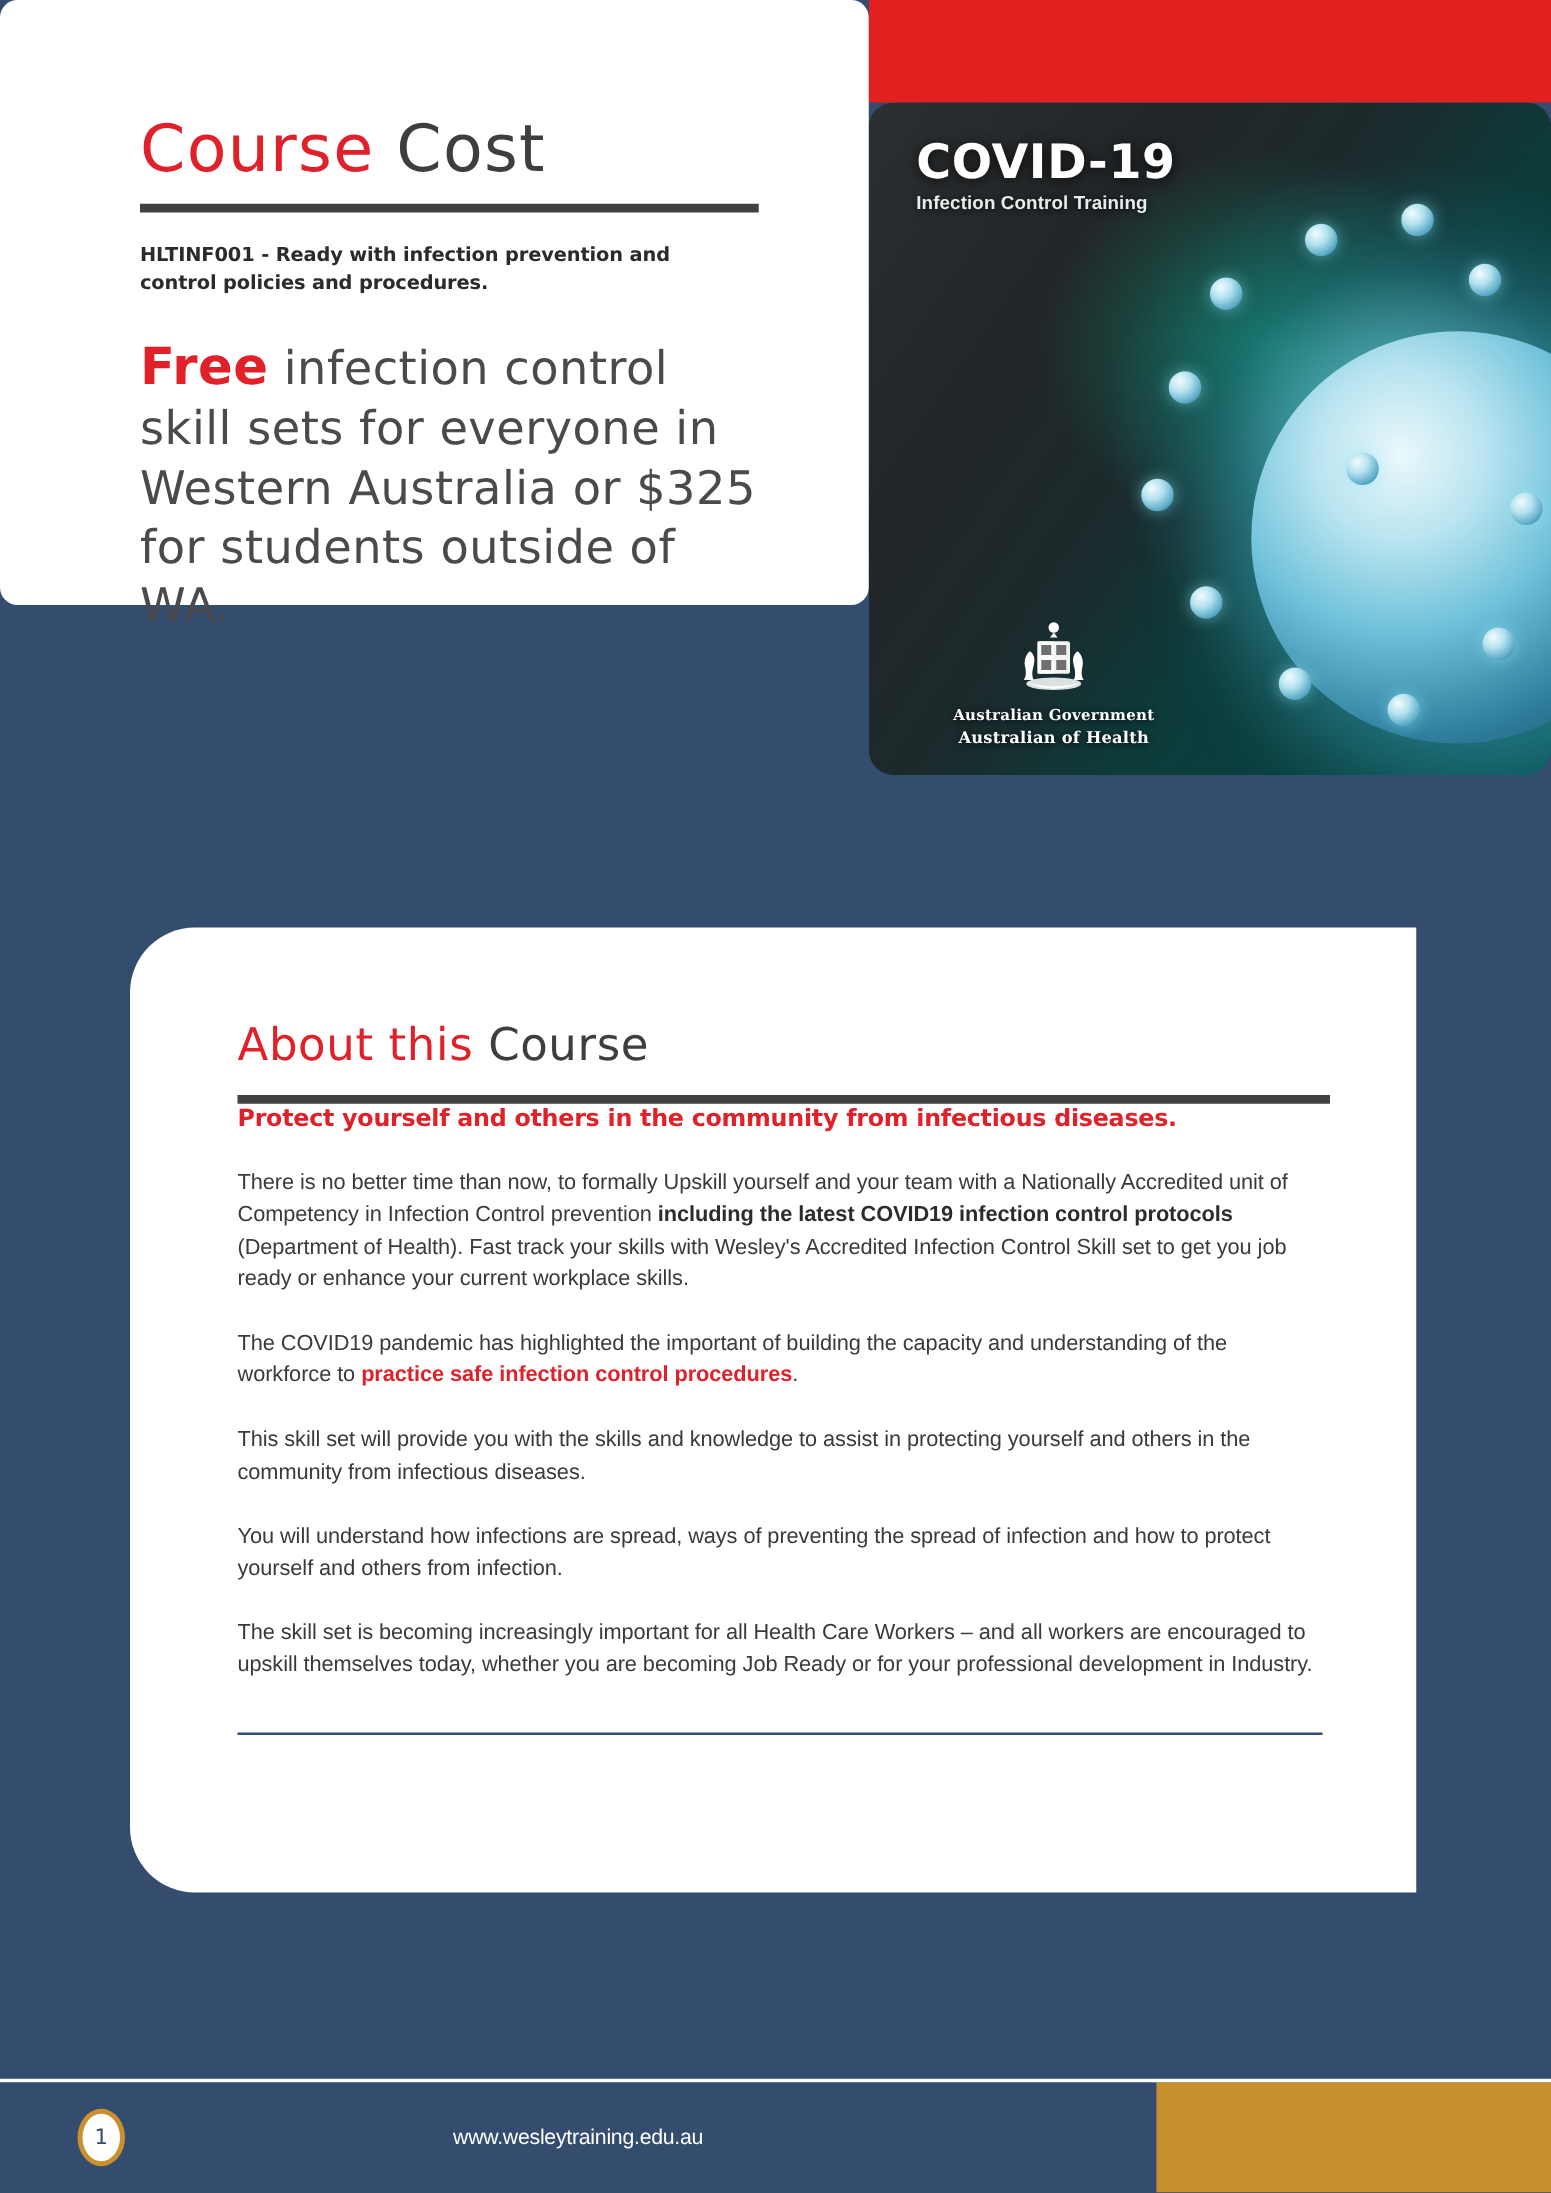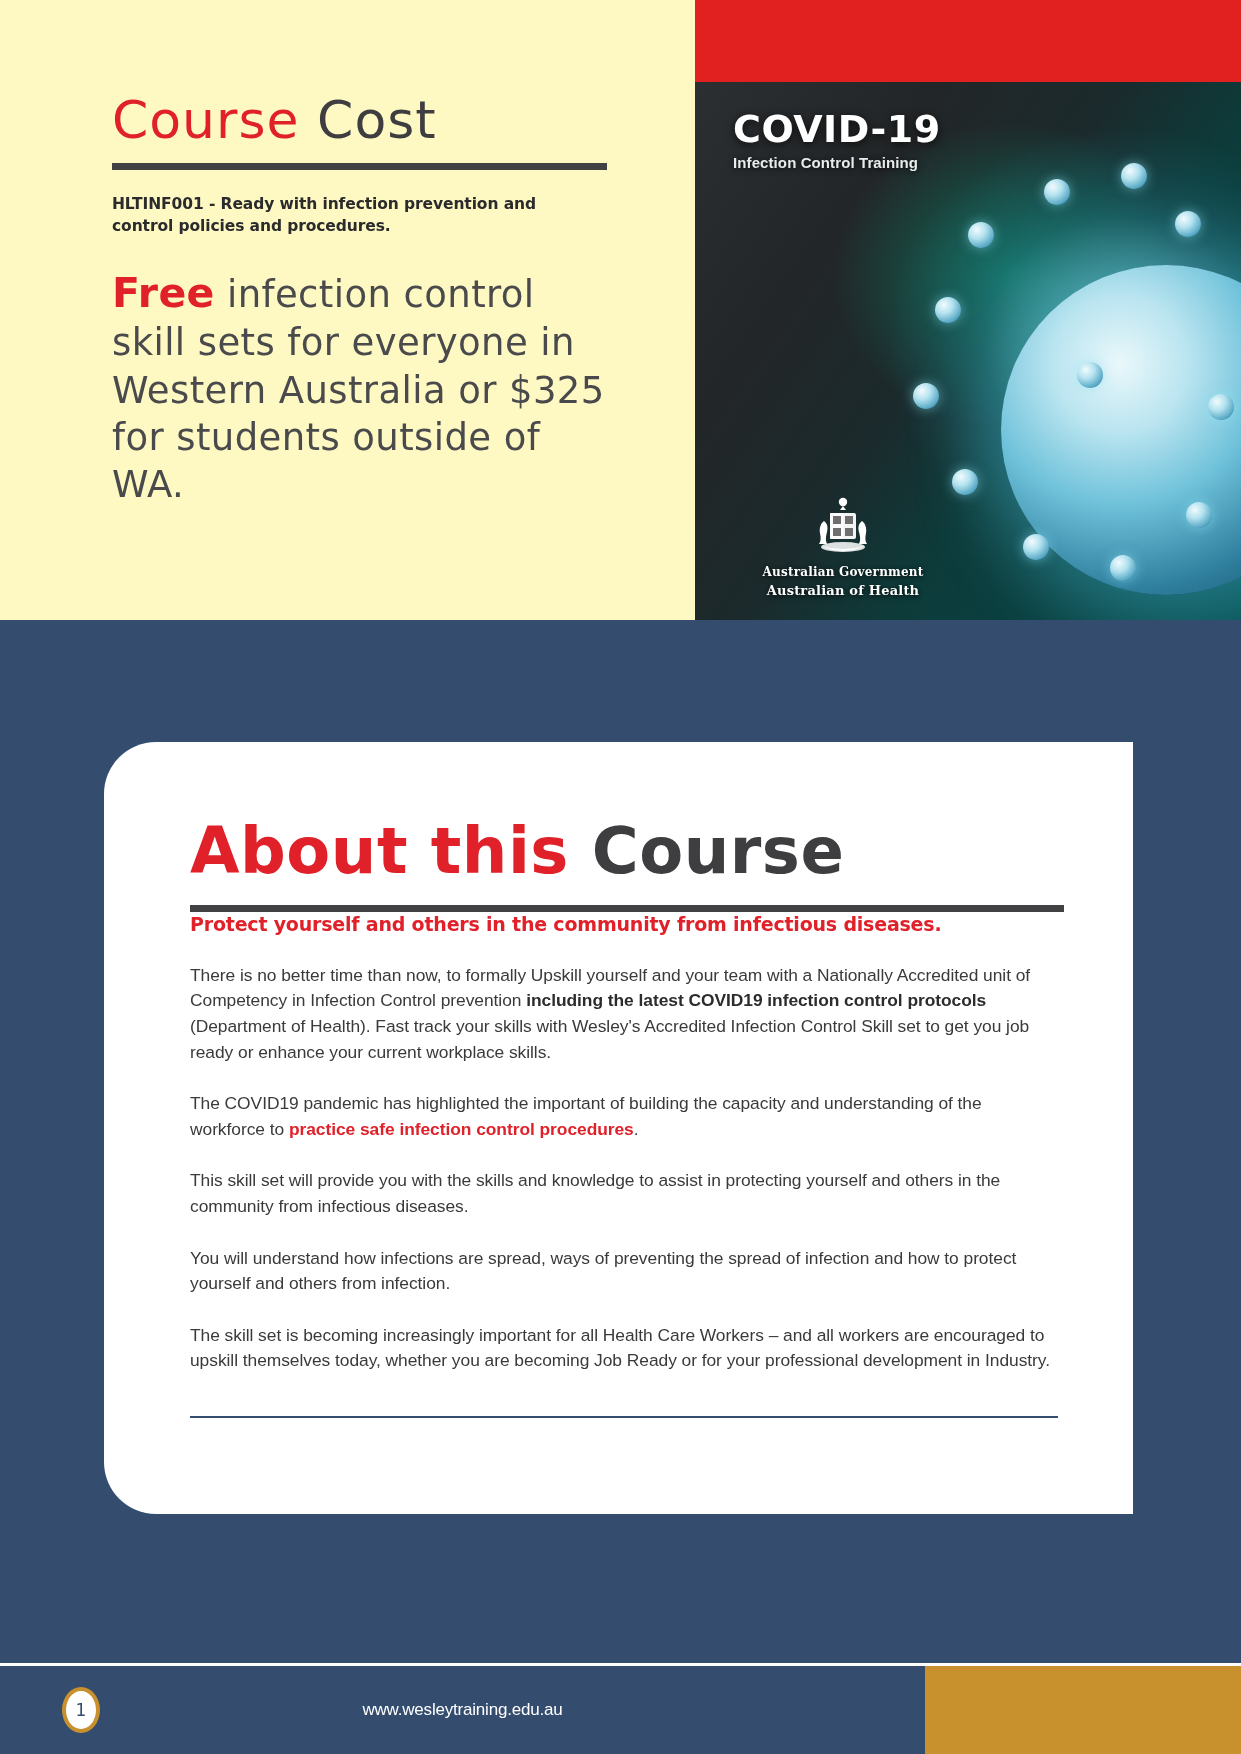--- a/index.html
+++ b/index.html
@@ -13,22 +13,23 @@
     background: #344C6E;
     font-family: "Liberation Sans", sans-serif;
     overflow: hidden;
   }
 
   
   .top-band {
     position: absolute;
     left: 0; top: 0;
     width: 695px;
-    height: 620px;
-    background: #fef9c3;
+    height: 484px;
+    background: #ffffff;
+    border-radius: 14px;
   }
 
   .course-cost-block {
     position: absolute;
     left: 112px;
     top: 92px;
     width: 500px;
   }
 
   .cc-heading {
@@ -105,20 +106,21 @@
     position: absolute;
     left: 0; top: 82px;
     width: 100%;
     height: 538px;
     background:
       radial-gradient(ellipse 60% 55% at 78% 48%, rgba(150,225,245,0.60) 0%, rgba(40,130,150,0.30) 42%, rgba(0,0,0,0) 72%),
       radial-gradient(ellipse 48% 42% at 58% 36%, rgba(0,200,150,0.42) 0%, rgba(0,0,0,0) 68%),
       radial-gradient(ellipse 70% 60% at 95% 70%, rgba(30,180,200,0.35) 0%, rgba(0,0,0,0) 70%),
       linear-gradient(125deg, #2c2f31 0%, #232628 26%, #1b2a2c 46%, #0d3b3a 62%, #07484a 100%);
     overflow: hidden;
+    border-radius: 20px;
   }
   .virus-core {
     position: absolute;
     left: 56%;
     top: 34%;
     width: 330px;
     height: 330px;
     border-radius: 50%;
     background:
       radial-gradient(circle at 36% 30%, #eaf8fb 0%, #b9e4f0 22%, #6fc2da 45%, #2f7f9e 72%, #14495f 100%);
@@ -194,22 +196,22 @@
     width: 1029px;
     height: 772px;
     background: #ffffff;
     border-radius: 52px 0 0 52px;
   }
   .about-inner {
     padding: 76px 92px 0 86px;
   }
   .about-heading {
     font-family: "DejaVu Sans", sans-serif;
-    font-size: 64px;
-    font-weight: 700;
+    font-size: 36px;
+    font-weight: 400;
     line-height: 1.05;
     letter-spacing: 0.5px;
     margin: 0;
     white-space: nowrap;
   }
   .about-heading .red { color: #E02129; }
   .about-heading .dark { color: #3E3E40; }
 
   .about-rule {
     height: 7px;

